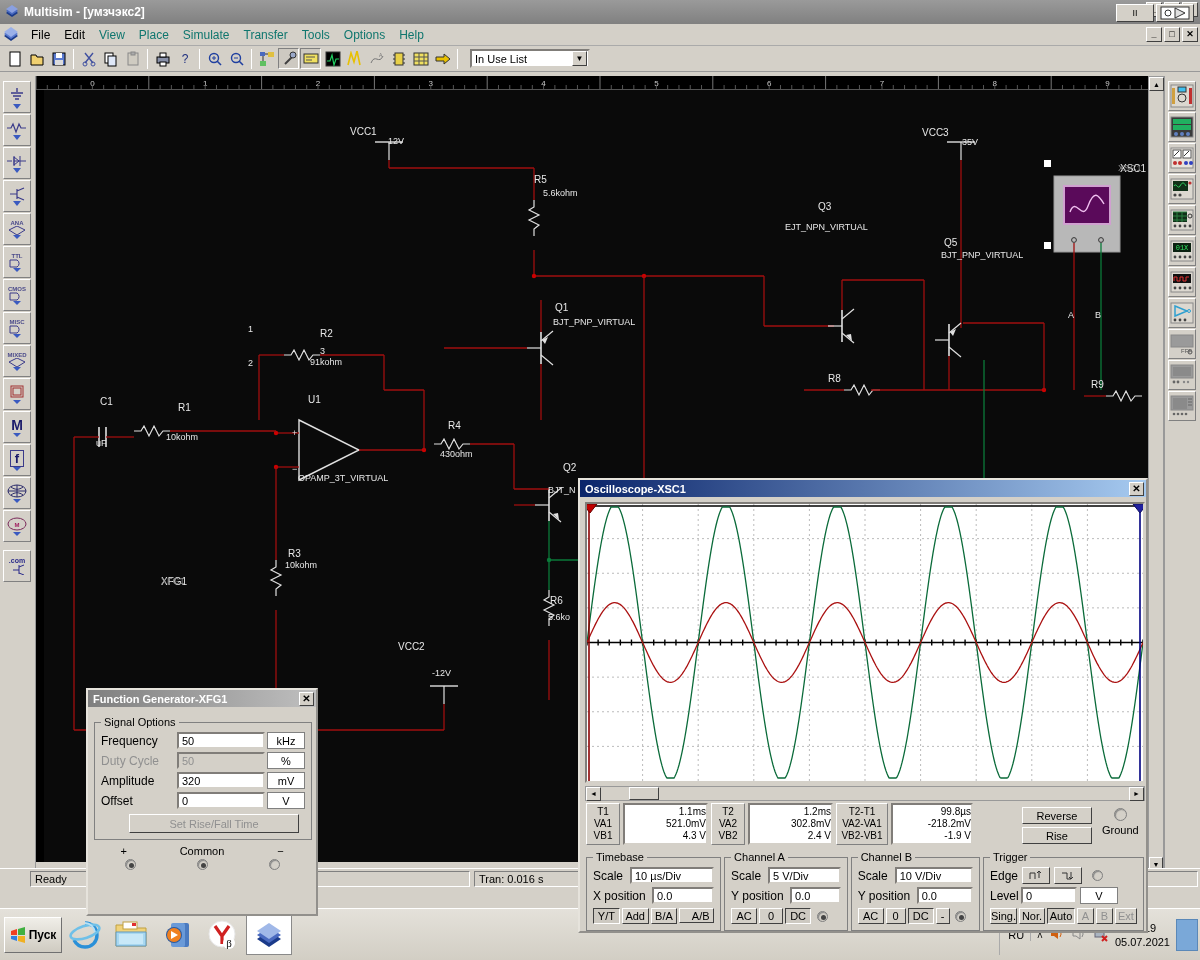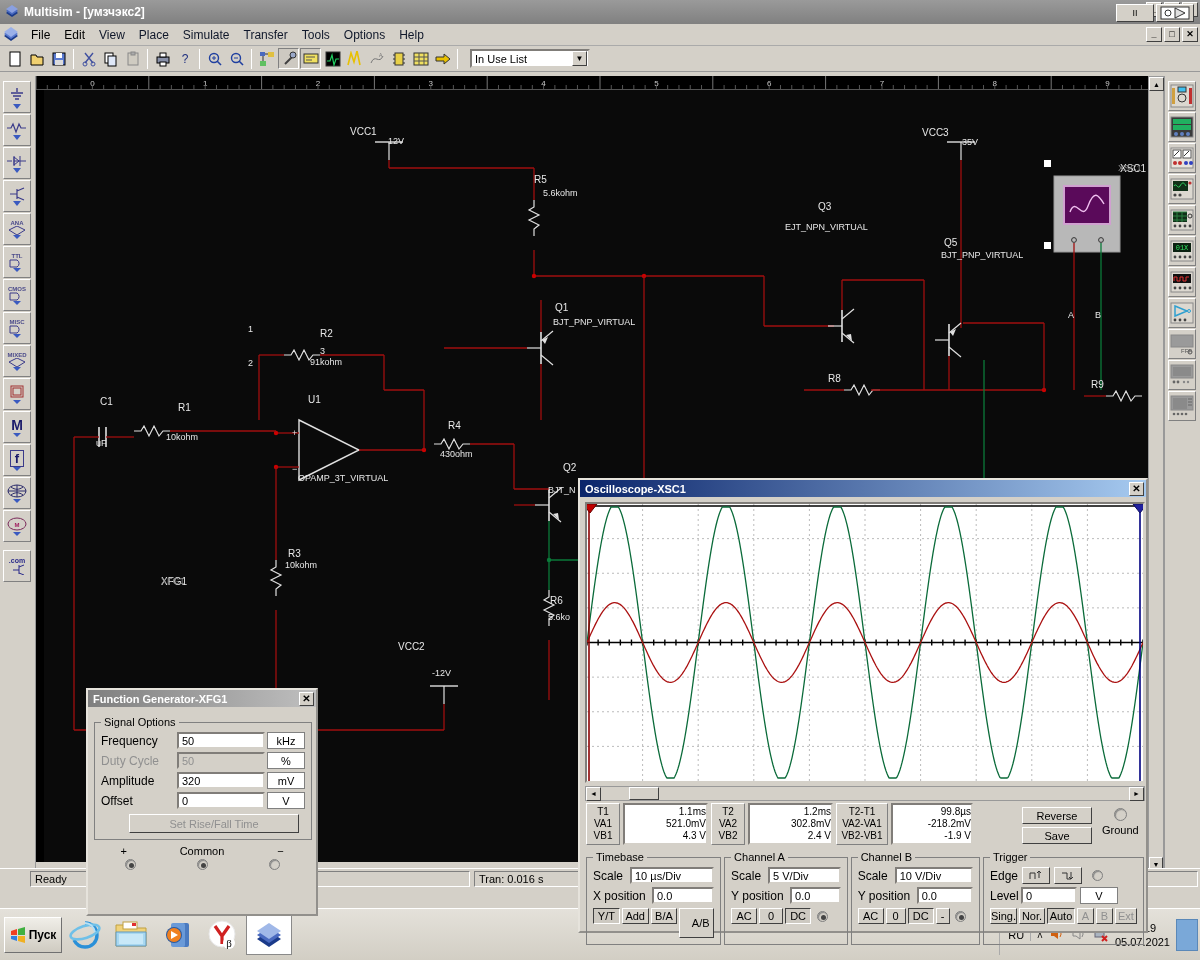--- a/index.html
+++ b/index.html
@@ -23,21 +23,21 @@
     width:16px;height:15px;background:#d4d0c8;border:1px solid #fff;
     border-right-color:#404040;border-bottom-color:#404040;
     font-size:9px;line-height:13px;text-align:center;color:#000;font-weight:bold;
   }
   
   #menubar{
     height:22px;background:#d4d0c8;display:flex;align-items:center;
     border-bottom:1px solid #aaa; padding-left:2px; position:relative;
   }
   #menubar .mdi-icon{ width:18px;height:18px;margin-right:4px;}
-  .menu-item{ padding:2px 7px; color:#0f172a; font-size:12px; cursor:default;}
+  .menu-item{ padding:2px 7px; color:#0f766e; font-size:12px; cursor:default;}
   .menu-item.enabled{ color:#000; }
   .menu-win-btns{ position:absolute; right:2px; top:3px; display:flex; gap:2px;}
   
   #toolbar{
     height:26px;background:#d4d0c8;display:flex;align-items:center;
     padding:2px 4px; border-bottom:1px solid #999; gap:1px;
   }
   .tbtn{
     width:21px;height:21px;background:#d4d0c8;border:1px solid transparent;
     display:flex;align-items:center;justify-content:center;position:relative;
@@ -1049,21 +1049,21 @@
       </div>
       <div class="meas-cell" style="width:82px;height:42px;">
         <span>99.8µs</span>
         <span>-218.2mV</span>
         <span>-1.9 V</span>
       </div>
     </div>
     <div style="position:absolute;left:1015px;top:0;"></div>
     <div style="position:absolute;left:442px;top:327px;display:flex;flex-direction:column;gap:3px;">
       <div class="btn" style="width:70px;height:17px;">Reverse</div>
-      <div class="btn" style="width:70px;height:17px;">Save</div>
+      <div class="btn" style="width:70px;height:17px;">Rise</div>
     </div>
     <div style="position:absolute;left:522px;top:328px;text-align:center;">
       <span class="radio" style="width:13px;height:13px;"></span>
       <div style="font-size:11px;">Ground</div>
     </div>
 
     <div style="position:absolute;left:6px;top:371px;width:558px;display:flex;gap:3px;">
 
       <fieldset style="width:140px;">
         <legend>Timebase</legend>
@@ -1072,21 +1072,21 @@
           <div class="fld" style="flex:1;">10 µs/Div</div>
         </div>
         <div style="display:flex;align-items:center;gap:3px;margin-top:3px;">
           <span style="width:56px;">X position</span>
           <div class="fld" style="flex:1;">0.0</div>
         </div>
         <div style="display:flex;gap:2px;margin-top:4px;">
           <div class="btn pressed" style="flex:1;height:16px;">Y/T</div>
           <div class="btn" style="flex:1;height:16px;">Add</div>
           <div class="btn" style="flex:1;height:16px;">B/A</div>
-          <div class="btn" style="flex:1;height:30px;padding-left:8px;">A/B</div>
+          <div class="btn" style="flex:1;height:15px;padding-left:8px;">A/B</div>
         </div>
       </fieldset>
 
       <fieldset style="width:128px;">
         <legend>Channel A</legend>
         <div style="display:flex;align-items:center;gap:3px;">
           <span style="width:34px;">Scale</span>
           <div class="fld" style="flex:1;">5 V/Div</div>
         </div>
         <div style="display:flex;align-items:center;gap:3px;margin-top:3px;">

